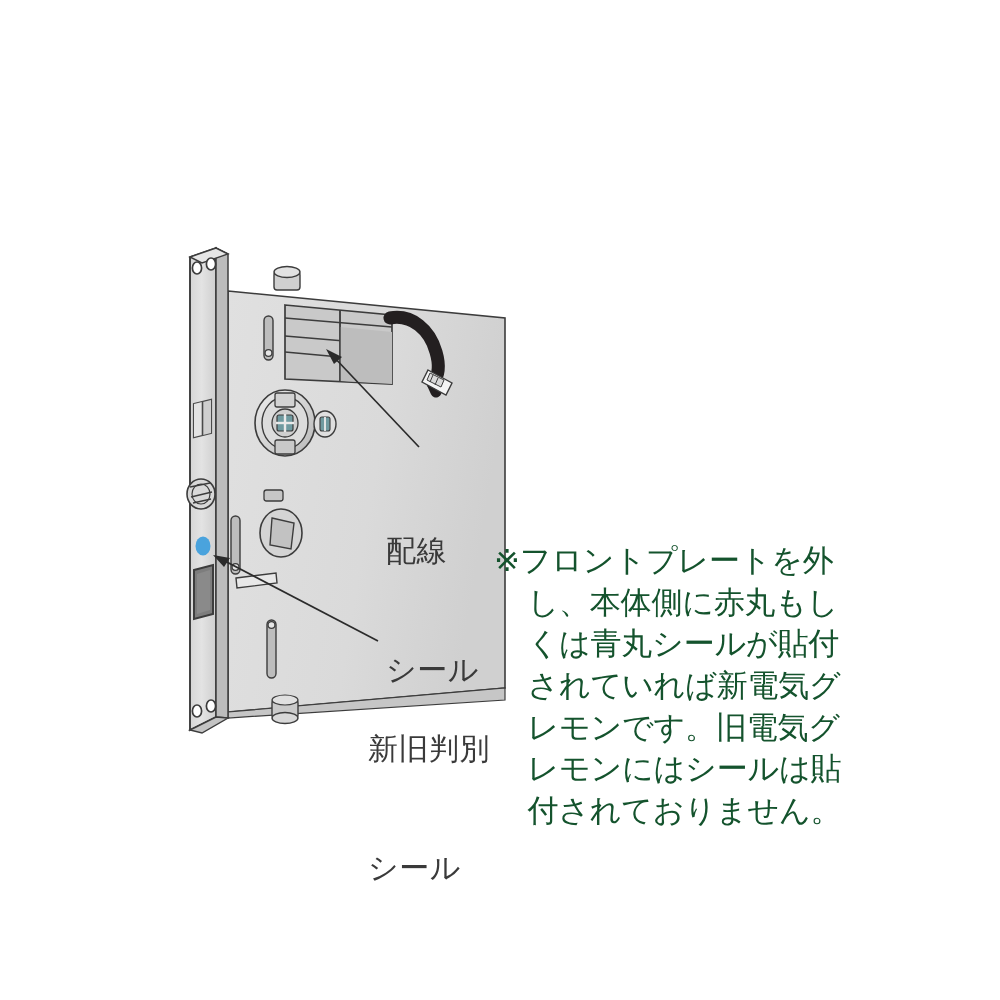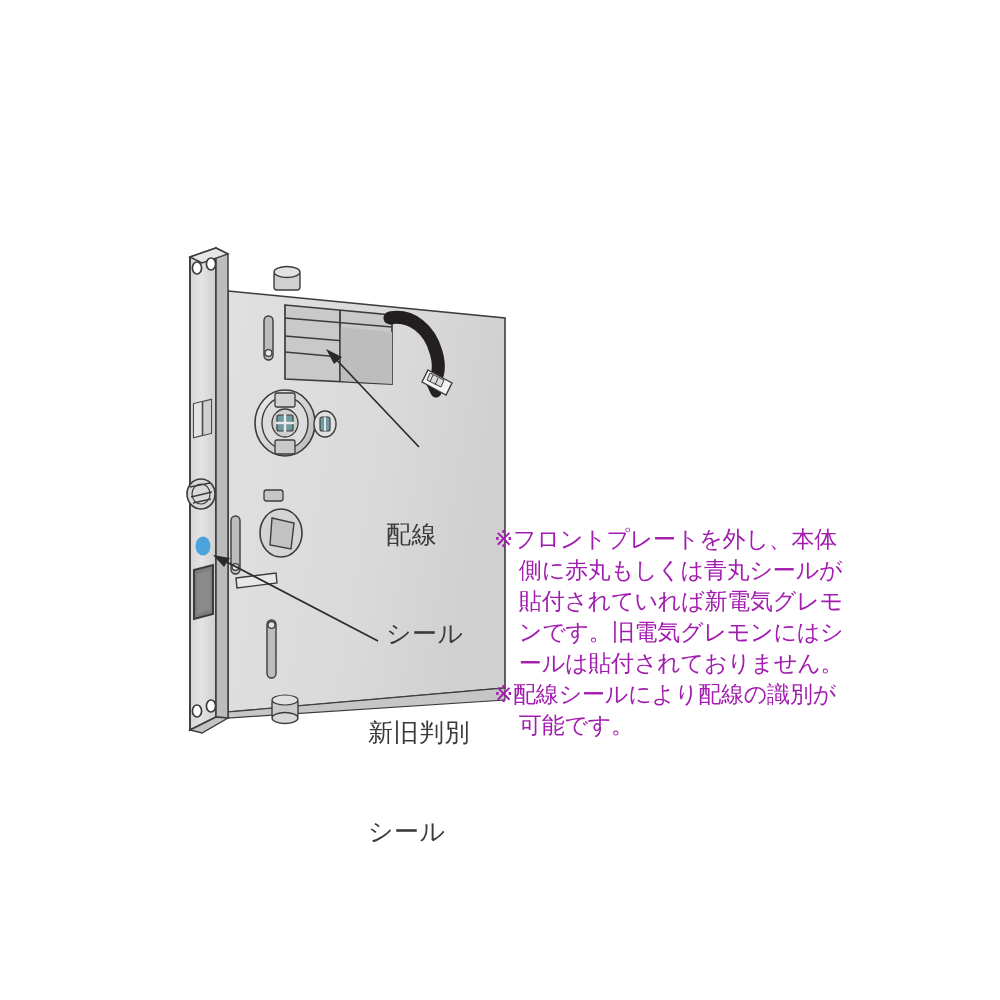--- a/index.html
+++ b/index.html
@@ -16,36 +16,36 @@
   }
   #stage {
     position: absolute;
     left: 0; top: 0;
     width: 1000px;
     height: 1000px;
   }
   .label-block {
     position: absolute;
     color: #3a3a3a;
-    font-size: 25px;
+    font-size: 30px;
     line-height: 1.32;
     letter-spacing: 0.5px;
     white-space: pre;
     font-family: "DejaVu Sans", "Liberation Sans", sans-serif;
   }
   #wiring-label { left: 386px; top: 452px; }
   #oldnew-label { left: 368px; top: 650px; }
 
   #notes {
     position: absolute;
     left: 494px;
-    top: 524px;
+    top: 540px;
     width: 350px;
-    color: #a21caf;
-    font-size: 23px;
+    color: #14532d;
+    font-size: 31px;
     line-height: 1.345;
     font-family: "DejaVu Sans", "Liberation Sans", sans-serif;
     letter-spacing: -0.2px;
   }
   .note {
     display: block;
     padding-left: 1.08em;
     text-indent: -1.08em;
     margin: 0;
   }
@@ -214,16 +214,15 @@
     <div>シール</div>
   </div>
 
   <div class="label-block" id="oldnew-label">
     <div>新旧判別</div>
     <div>シール</div>
   </div>
 
   <div id="notes">
     <span class="note">※フロントプレートを外し、本体側に赤丸もしくは青丸シールが貼付されていれば新電気グレモンです。旧電気グレモンにはシールは貼付されておりません。</span>
-    <span class="note">※配線シールにより配線の識別が可能です。</span>
   </div>
 
 </div>
 
 </body></html>

